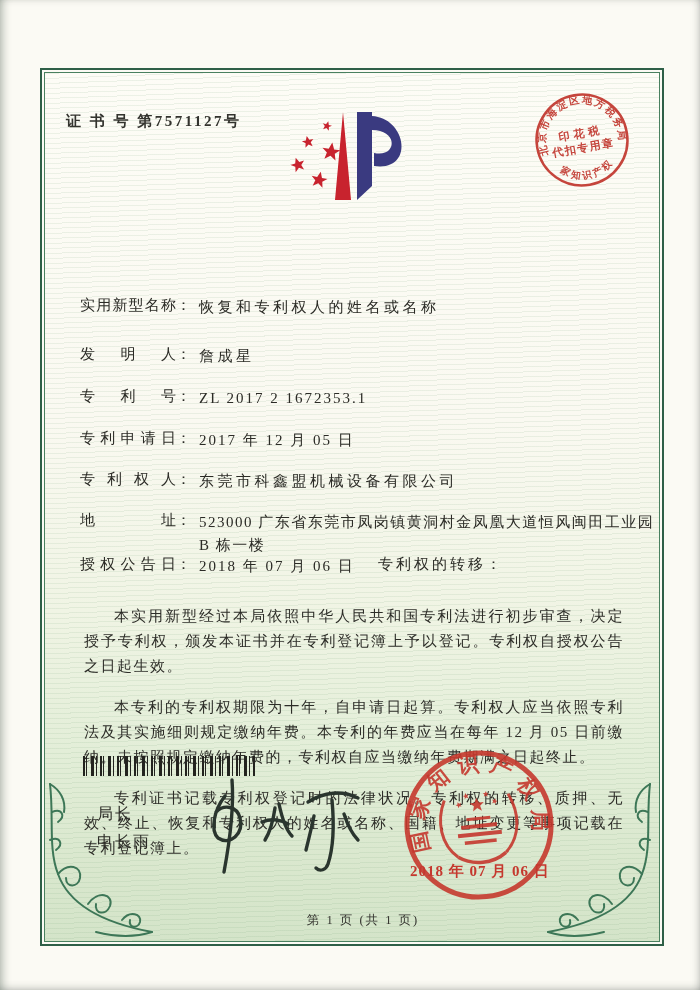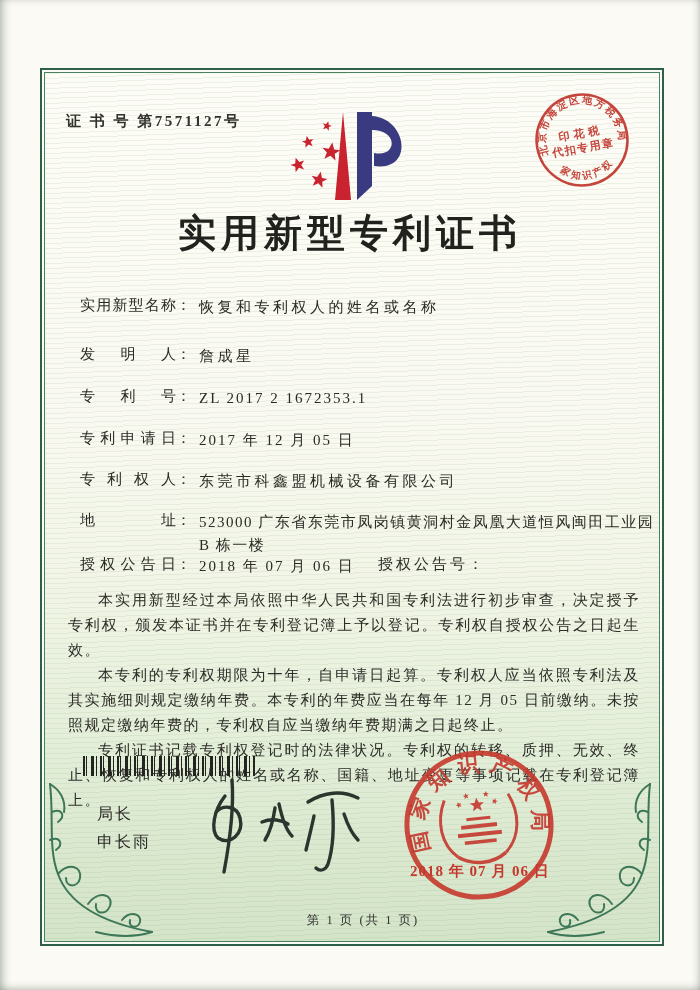--- a/index.html
+++ b/index.html
@@ -22,21 +22,21 @@
   .title{left:0;top:208px;width:700px;text-align:center;font-size:38px;font-weight:bold;
          letter-spacing:5px;color:#21211d;}
   .frow{left:80px;font-size:15px;color:#2b2b26;display:flex;align-items:flex-start;}
   .flabel{display:inline-block;width:96px;text-align:justify;text-align-last:justify;flex:none;}
   .fcolon{flex:none;margin-right:8px;}
   .fvalue{letter-spacing:3.5px;line-height:23px;max-width:470px;}
   .grantno{left:378px;top:555px;font-size:15px;color:#2b2b26;}
   .grantno .fvalue{letter-spacing:1.5px;}
   .bodytext{left:68px;top:588px;width:572px;font-size:15px;line-height:25px;
             letter-spacing:1.5px;text-align:justify;color:#2d2d28;}
-  .bodytext p{margin:0;text-indent:2em;}
+  .bodytext p{margin:16px;text-indent:2em;}
   .barcode{left:83px;top:756px;width:172px;height:20px;z-index:6;
      background:repeating-linear-gradient(90deg,
         #23231f 0 2px, rgba(0,0,0,0) 2px 3px,
         #23231f 3px 4px, rgba(0,0,0,0) 4px 8px,
         #23231f 8px 11px, rgba(0,0,0,0) 11px 13px,
         #23231f 13px 14px, rgba(0,0,0,0) 14px 17px);}
   .signer{left:85px;font-size:16px;letter-spacing:2px;color:#2b2b26;z-index:6;margin-left:12px;}
   .sig-svg{left:180px;top:772px;z-index:7;}
   .seal-svg{left:399px;top:745px;z-index:7;transform:rotate(-6deg);}
   .seal-date{left:410px;top:862px;font-size:15px;letter-spacing:1px;
@@ -111,21 +111,20 @@
     <text font-size="10.5" letter-spacing="2" fill="#c5453c" font-weight="bold">
       <textPath href="#arcT" startOffset="50%" text-anchor="middle">北京市海淀区地方税务局</textPath>
     </text>
     <text x="60" y="57" font-size="11.5" letter-spacing="4" text-anchor="middle" fill="#c5453c" font-weight="bold">印花税</text>
     <text x="60" y="72" font-size="11.5" letter-spacing="1.5" text-anchor="middle" fill="#c5453c" font-weight="bold">代扣专用章</text>
     <text font-size="10" letter-spacing="2.5" fill="#c5453c" font-weight="bold">
       <textPath href="#arcB" startOffset="50%" text-anchor="middle">国家知识产权局</textPath>
     </text>
   </svg>
 
-  <div class="abs title">实用新型专利证书</div>
 
   <div class="abs frow" style="top:296px">
     <span class="flabel">实用新型名称</span>
     <span class="fcolon">：</span>
     <span class="fvalue">恢复和专利权人的姓名或名称</span>
   </div>
   <div class="abs frow" style="top:345px">
     <span class="flabel">发明人</span>
     <span class="fcolon">：</span>
     <span class="fvalue">詹成星</span>
@@ -149,21 +148,21 @@
     <span class="flabel">地址</span>
     <span class="fcolon">：</span>
     <span class="fvalue" style="letter-spacing:1.5px">523000 广东省东莞市凤岗镇黄洞村金凤凰大道恒风闽田工业园 B 栋一楼</span>
   </div>
   <div class="abs frow" style="top:555px">
     <span class="flabel">授权公告日</span>
     <span class="fcolon">：</span>
     <span class="fvalue" style="letter-spacing:2px">2018 年 07 月 06 日</span>
   </div>
   <div class="abs frow grantno">
-    <span style="letter-spacing:3px">授权公告号</span>
+    <span style="letter-spacing:3px">专利权的转移</span>
     <span class="fcolon">：</span>
   </div>
 
   <div class="abs bodytext">
     <p>本实用新型经过本局依照中华人民共和国专利法进行初步审查，决定授予专利权，颁发本证书并在专利登记簿上予以登记。专利权自授权公告之日起生效。</p>
     <p>本专利的专利权期限为十年，自申请日起算。专利权人应当依照专利法及其实施细则规定缴纳年费。本专利的年费应当在每年 12 月 05 日前缴纳。未按照规定缴纳年费的，专利权自应当缴纳年费期满之日起终止。</p>
     <p>专利证书记载专利权登记时的法律状况。专利权的转移、质押、无效、终止、恢复和专利权人的姓名或名称、国籍、地址变更等事项记载在专利登记簿上。</p>
   </div>
 
   <div class="abs barcode"></div>

